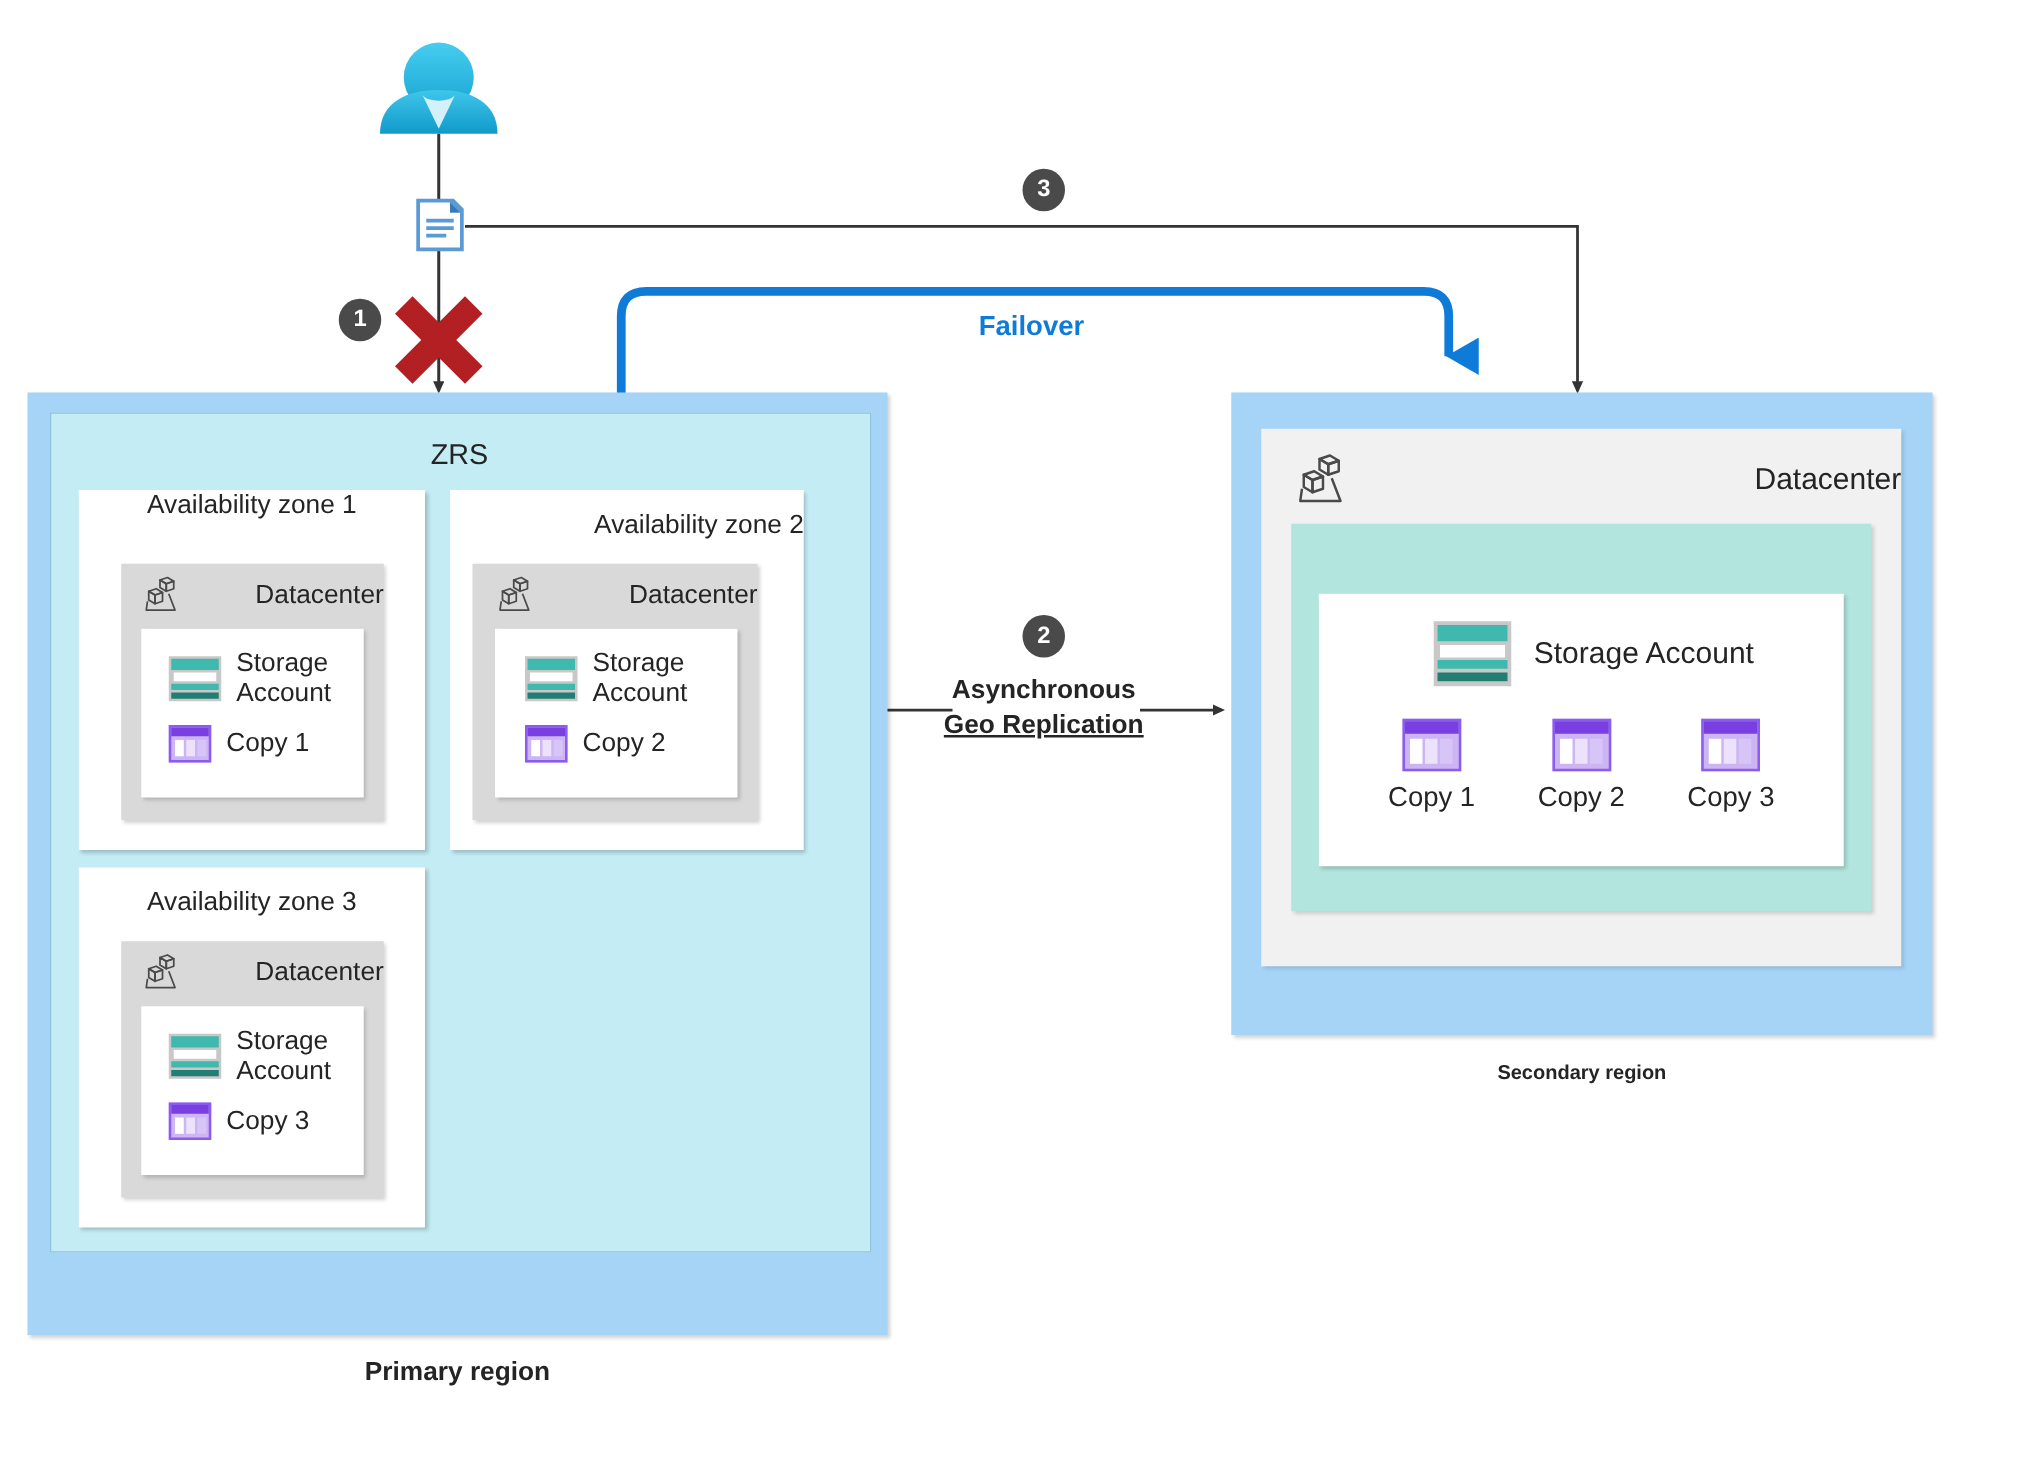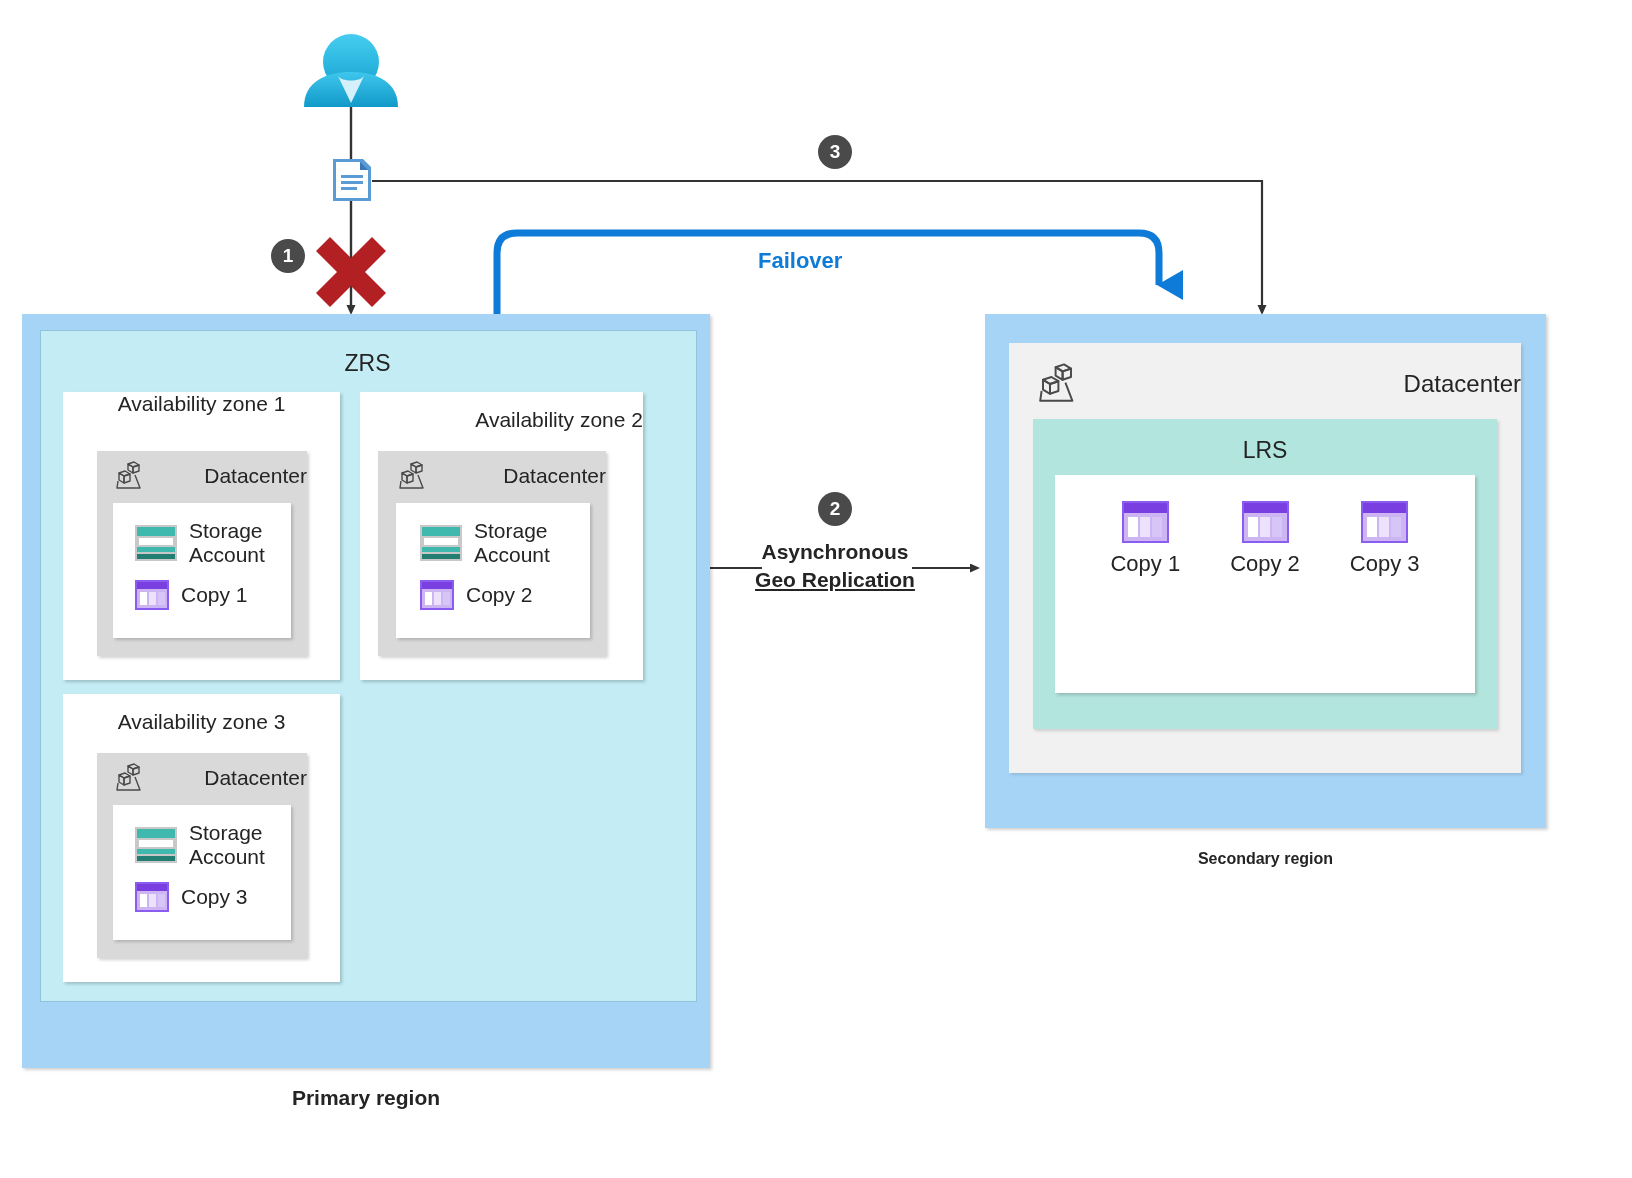--- a/index.html
+++ b/index.html
@@ -92,21 +92,21 @@
 <div class="abs num-badge" style="left:271px;top:239px;width:34px;height:34px;font-size:19px;">
   <span>1</span>
 </div>
 <div class="abs num-badge" style="left:818px;top:492px;width:34px;height:34px;font-size:19px;">
   <span>2</span>
 </div>
 <div class="abs num-badge" style="left:818px;top:135px;width:34px;height:34px;font-size:19px;">
   <span>3</span>
 </div>
 
-<div class="abs failover-text" style="left:758px;top:248px;">Failover</div>
+<div class="abs failover-text" style="left:783px;top:248px;">Failover</div>
 
 <div class="abs" style="left:700px;top:540px;width:270px;text-align:center;">
   <div class="bold-lbl">Asynchronous</div>
   <div class="bold-lbl" style="margin-top:4px;text-decoration:underline;">Geo Replication</div>
 </div>
 
 <div class="abs region-outer" style="left:22px;top:314px;width:688px;height:754px;"></div>
 
 <div class="abs zrs-box" style="left:40px;top:330px;width:655px;height:670px;"></div>
 
@@ -257,23 +257,31 @@
         <path d="M4 12 L10 10 L15 13 L9 15 Z"></path>
         <path d="M4 12 L4 19 L9 22 L9 15 Z"></path>
         <path d="M9 15 L15 13 L15 20 L9 22 Z"></path>
         <path d="M3 20 L2 27 L25 27 L20 14"></path>
       </g>
     </svg>
     <span class="lbl" style="font-size:24px;">Datacenter</span>
   </div>
 
   <div class="lrs-box" style="position:absolute;left:24px;top:76px;width:464px;height:310px;">
-    <div class="lbl lbl-lg" style="margin-top:18px;">LRS</div>
 
     <div class="inner-white" style="position:absolute;left:22px;top:56px;width:420px;height:218px;">
+      <div style="display:flex;align-items:center;gap:18px;margin:22px 0 0 92px;">
+        <div class="sa-icon" style="width:62px;height:52px;background:#c8c8c8;">
+          <div class="band" style="top:3px;height:13px;left:3px;right:3px;background:#3fb9ad;"></div>
+          <div class="band" style="top:19px;height:10px;left:5px;right:5px;background:#ffffff;"></div>
+          <div class="band" style="top:31px;height:7px;left:3px;right:3px;background:#3fb9ad;"></div>
+          <div class="band" style="top:41px;height:7px;left:3px;right:3px;background:#227d73;"></div>
+        </div>
+        <span class="lbl" style="font-size:24px;">Storage Account</span>
+      </div>
 
       <div style="display:flex;justify-content:center;gap:50px;margin-top:26px;">
         <div style="text-align:center;">
           <div class="copy-icon" style="width:47px;height:42px;background:#cdb4f2;border:2px solid #8a5cf0;margin:0 auto;">
             <div style="position:absolute;left:0;top:0;right:0;height:10px;background:#7a3fe0;"></div>
             <div style="position:absolute;left:4px;top:14px;width:10px;bottom:4px;background:#ffffff;"></div>
             <div style="position:absolute;left:16px;top:14px;width:10px;bottom:4px;background:#ece2fc;"></div>
             <div style="position:absolute;left:28px;top:14px;width:10px;bottom:4px;background:#d7c5f7;"></div>
           </div>
           <div class="lbl" style="margin-top:8px;font-size:22px;">Copy 1</div>

